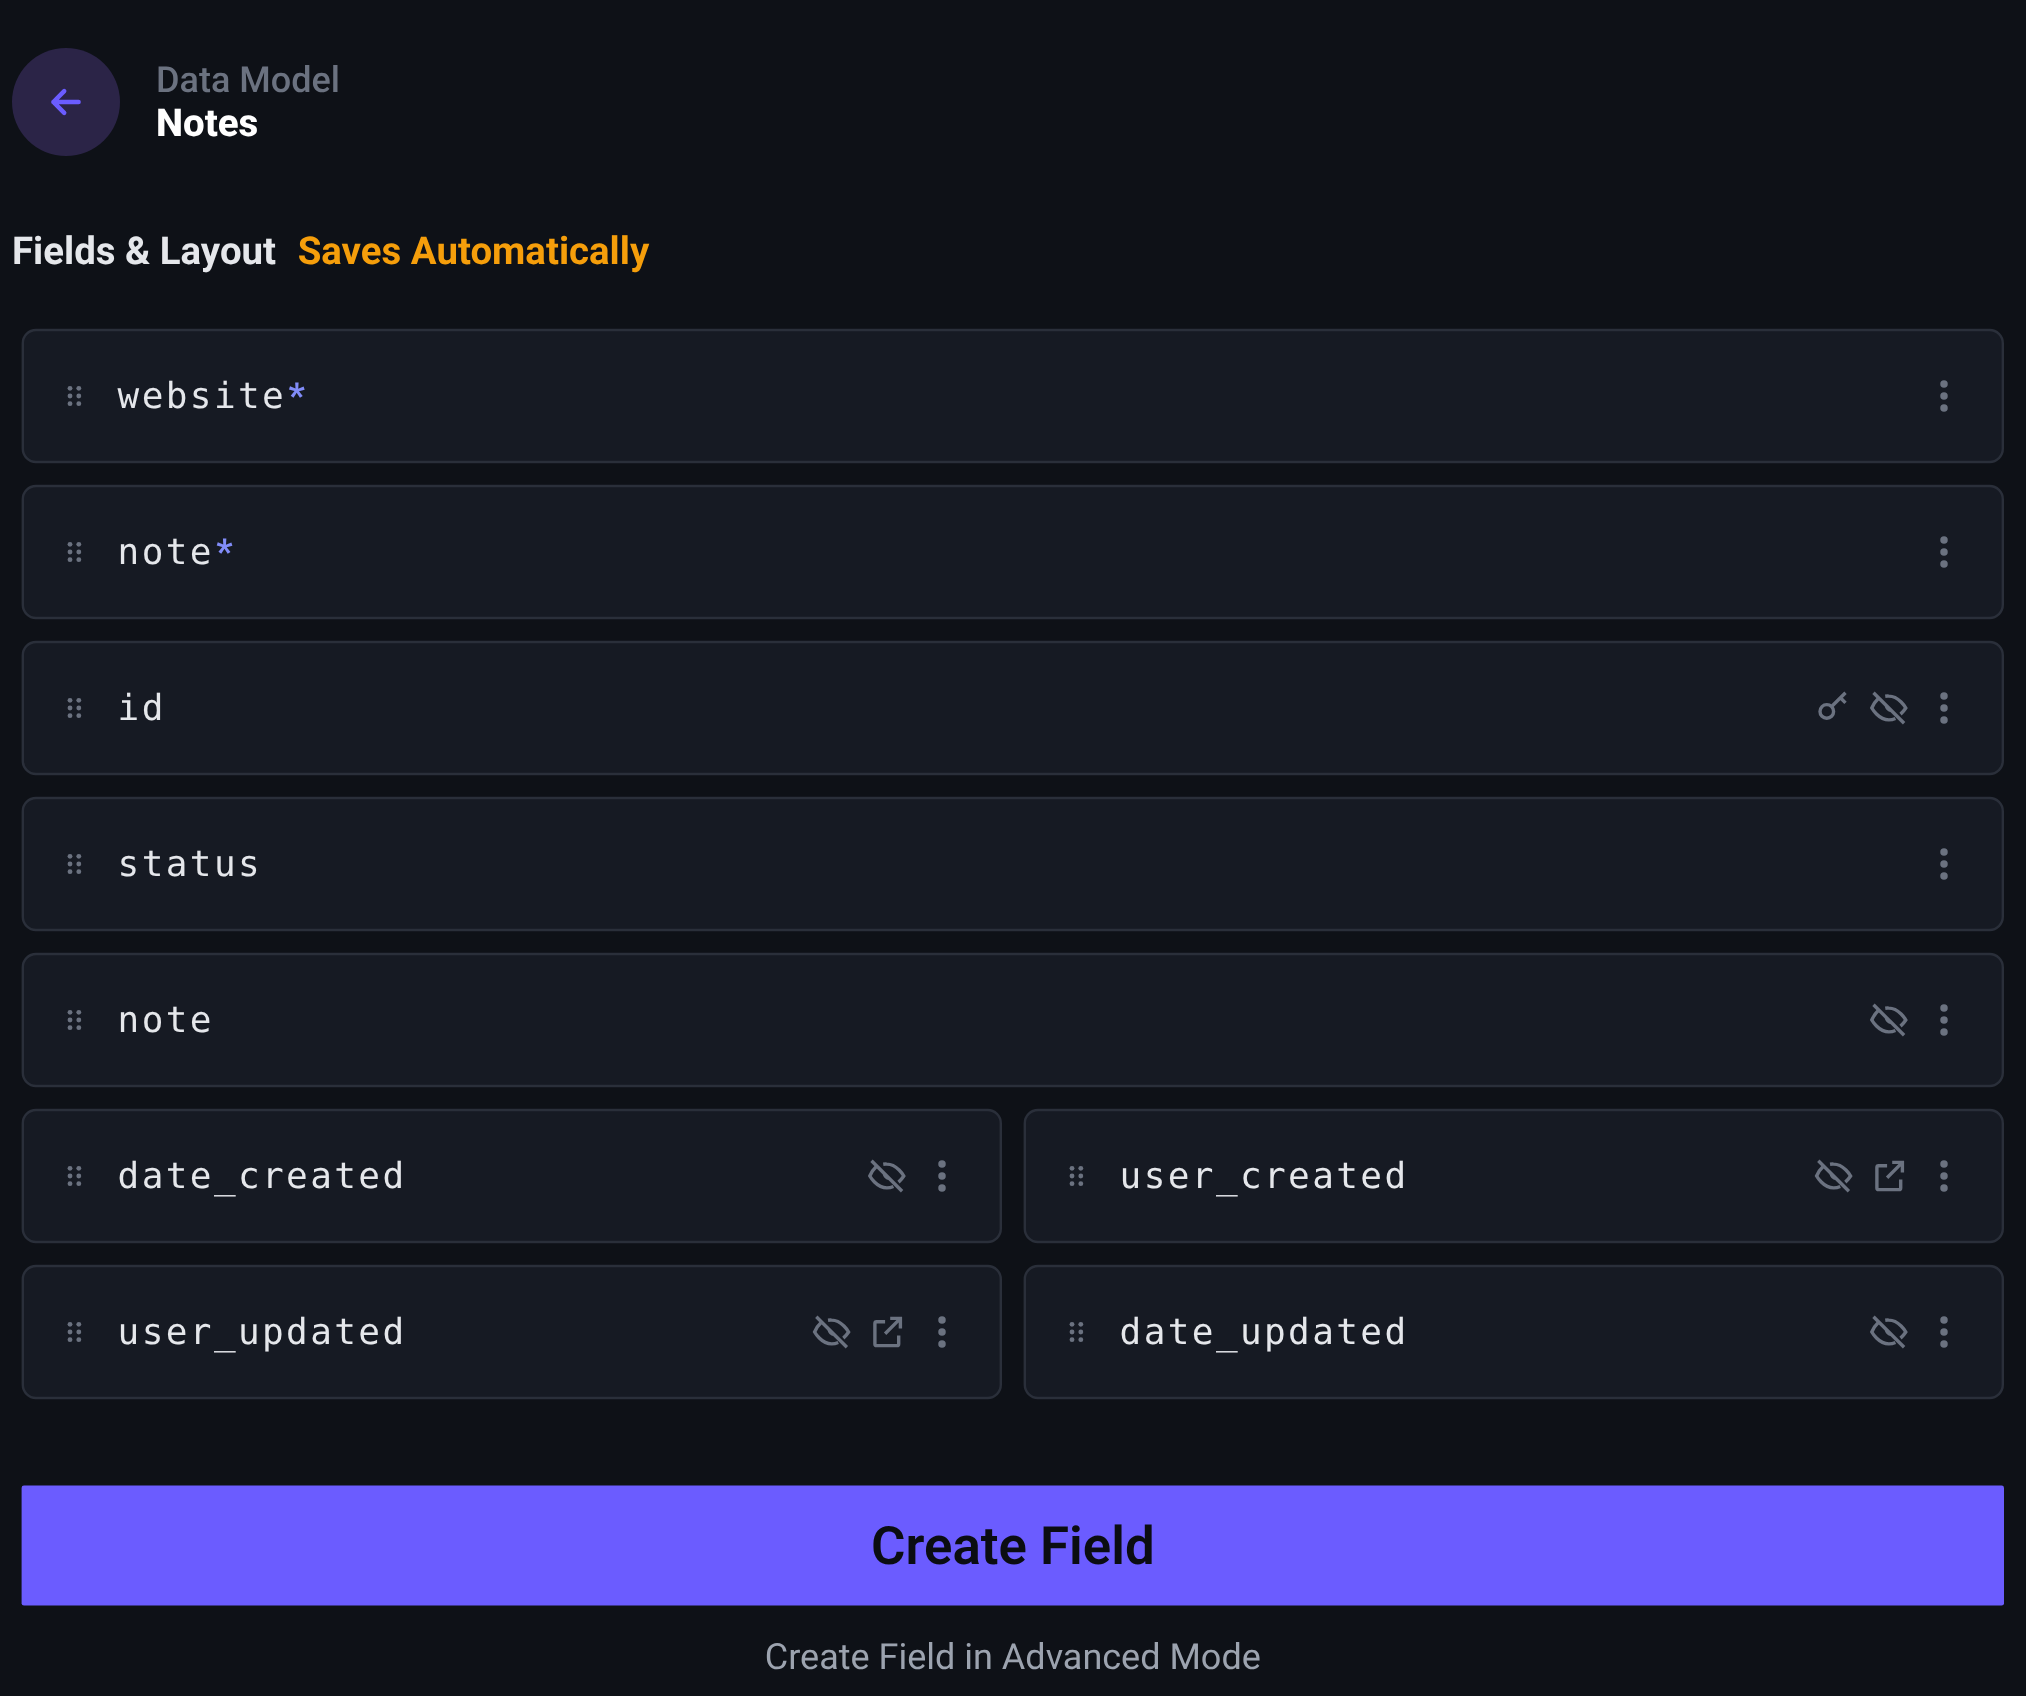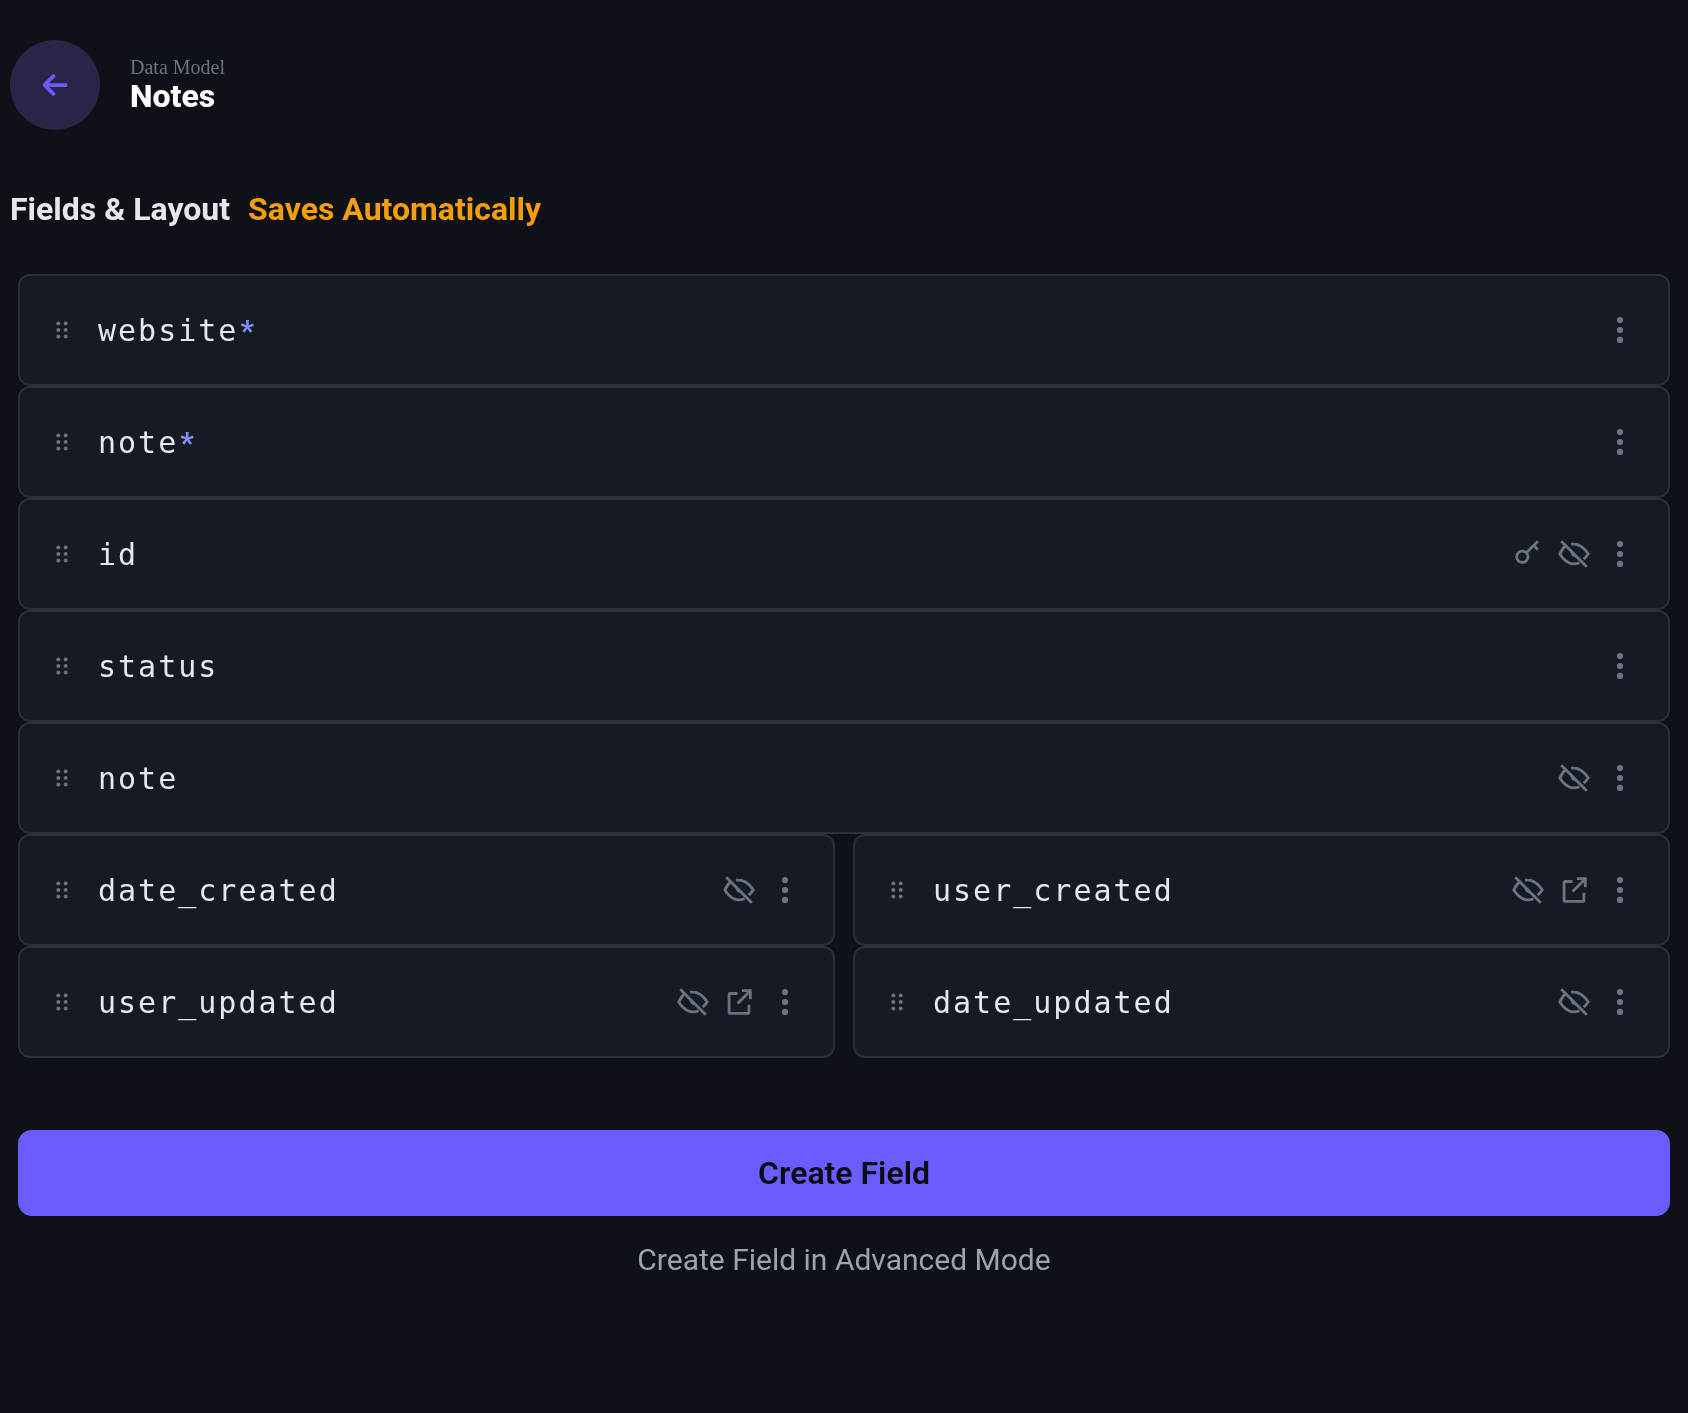--- a/index.html
+++ b/index.html
@@ -37,38 +37,39 @@
     width: 90px; height: 90px;
     border-radius: 50%;
     background: var(--accent-dk);
     display: flex;
     align-items: center;
     justify-content: center;
     cursor: pointer;
   }
   .back-btn svg { width: 36px; height: 36px; stroke: var(--accent); }
   .header-titles { display: flex; flex-direction: column; }
-  .breadcrumb { color: var(--text-dim); font-size: 20px; font-weight: 500; font-family: Liberation Serif, serif; }
+  .breadcrumb { color: var(--text-dim); font-size: 30px; font-weight: 500; }
   .page-title { color: #fff; font-size: 32px; font-weight: 800; line-height: 1.1; }
 
   
   .section-heading {
     display: flex;
     align-items: baseline;
     gap: 18px;
     font-size: 32px;
     font-weight: 700;
     padding-bottom: 30px;
   }
   .section-heading .autosave { color: var(--orange); }
 
   
   .fields {
     display: flex;
     flex-direction: column;
+    gap: 18px;
     padding: 16px 8px;
   }
   .row { display: flex; gap: 18px; }
   .card {
     flex: 1;
     display: flex;
     align-items: center;
     background: var(--panel);
     border: 2px solid var(--panel-br);
     border-radius: 12px;
@@ -98,25 +99,25 @@
     margin-left: 6px;
   }
   .icon-btn svg { width: 34px; height: 34px; stroke: var(--text-dim); fill: none; stroke-width: 2; }
   .icon-btn.fill svg { fill: var(--text-dim); stroke: none; }
 
   
   .primary-btn {
     margin: 56px 8px 0 8px;
     background: var(--accent);
     color: #0b0d12;
-    font-size: 32px;
+    font-size: 44px;
     font-weight: 600;
     text-align: center;
     padding: 24px 16px;
-    border-radius: 14px;
+    border-radius: 2px;
     cursor: pointer;
   }
   .secondary-link {
     text-align: center;
     color: var(--text-mid);
     font-size: 30px;
     padding: 26px 0 60px 0;
     cursor: pointer;
   }
 </style>

